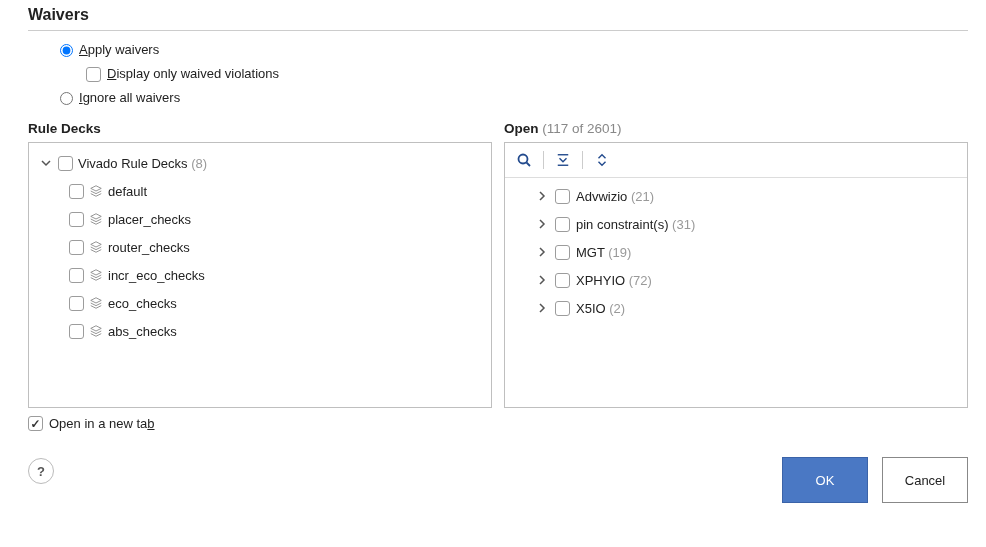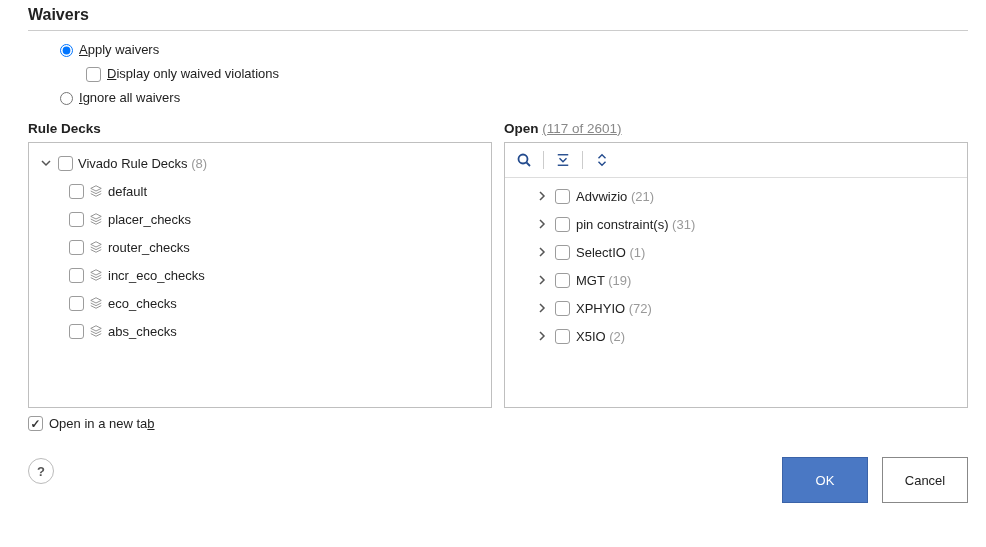--- a/index.html
+++ b/index.html
@@ -42,21 +42,21 @@
     display: flex;
     gap: 12px;
     margin-top: 14px;
   }
   .panel { flex: 1; min-width: 0; }
   .panel-title {
     font-weight: 700;
     font-size: 13.5px;
     margin-bottom: 6px;
   }
-  .panel-count { color: #888; font-weight: 400; text-decoration: underline; }
+  .panel-count { color: #888; font-weight: 400; }
   .panel-box {
     border: 1px solid #bfbfbf;
     background: #fff;
     height: 266px;
     position: relative;
     display: flex;
     flex-direction: column;
   }
   .panel-scroll {
     overflow-y: scroll;
@@ -352,29 +352,20 @@
               <span class="chk"></span>
               <span class="rule-text">pin constraint(s) <span class="count">(31)</span></span>
             </div>
             <div class="rule-row">
               <span class="expander">
                 <svg viewBox="0 0 10 10">
                   <path d="M3 1 L7 5 L3 9" stroke="#555" stroke-width="1.5" fill="none"></path>
                 </svg>
               </span>
               <span class="chk"></span>
-              <span class="rule-text">SelectIO <span class="count">(1)</span></span>
-            </div>
-            <div class="rule-row">
-              <span class="expander">
-                <svg viewBox="0 0 10 10">
-                  <path d="M3 1 L7 5 L3 9" stroke="#555" stroke-width="1.5" fill="none"></path>
-                </svg>
-              </span>
-              <span class="chk"></span>
               <span class="rule-text">MGT <span class="count">(19)</span></span>
             </div>
             <div class="rule-row">
               <span class="expander">
                 <svg viewBox="0 0 10 10">
                   <path d="M3 1 L7 5 L3 9" stroke="#555" stroke-width="1.5" fill="none"></path>
                 </svg>
               </span>
               <span class="chk"></span>
               <span class="rule-text">XPHYIO <span class="count">(72)</span></span>

